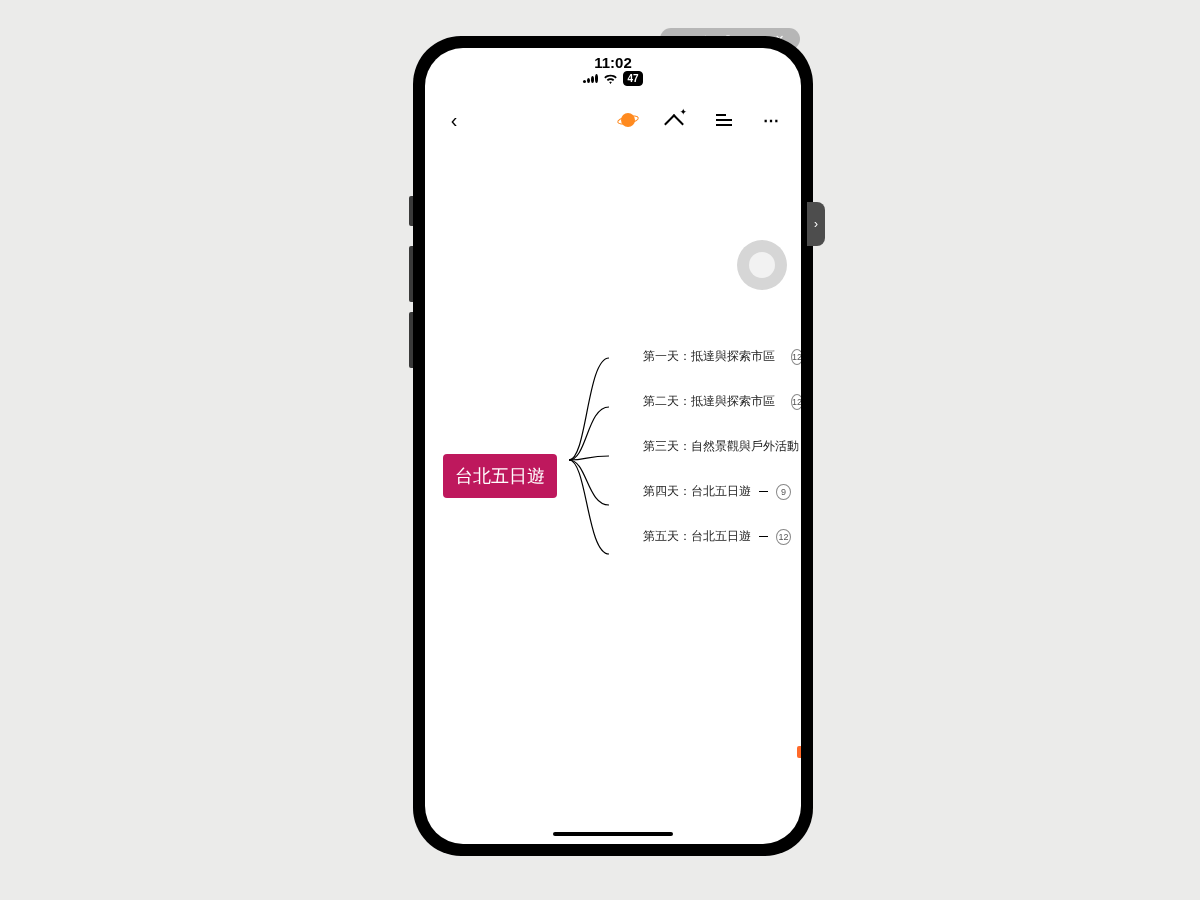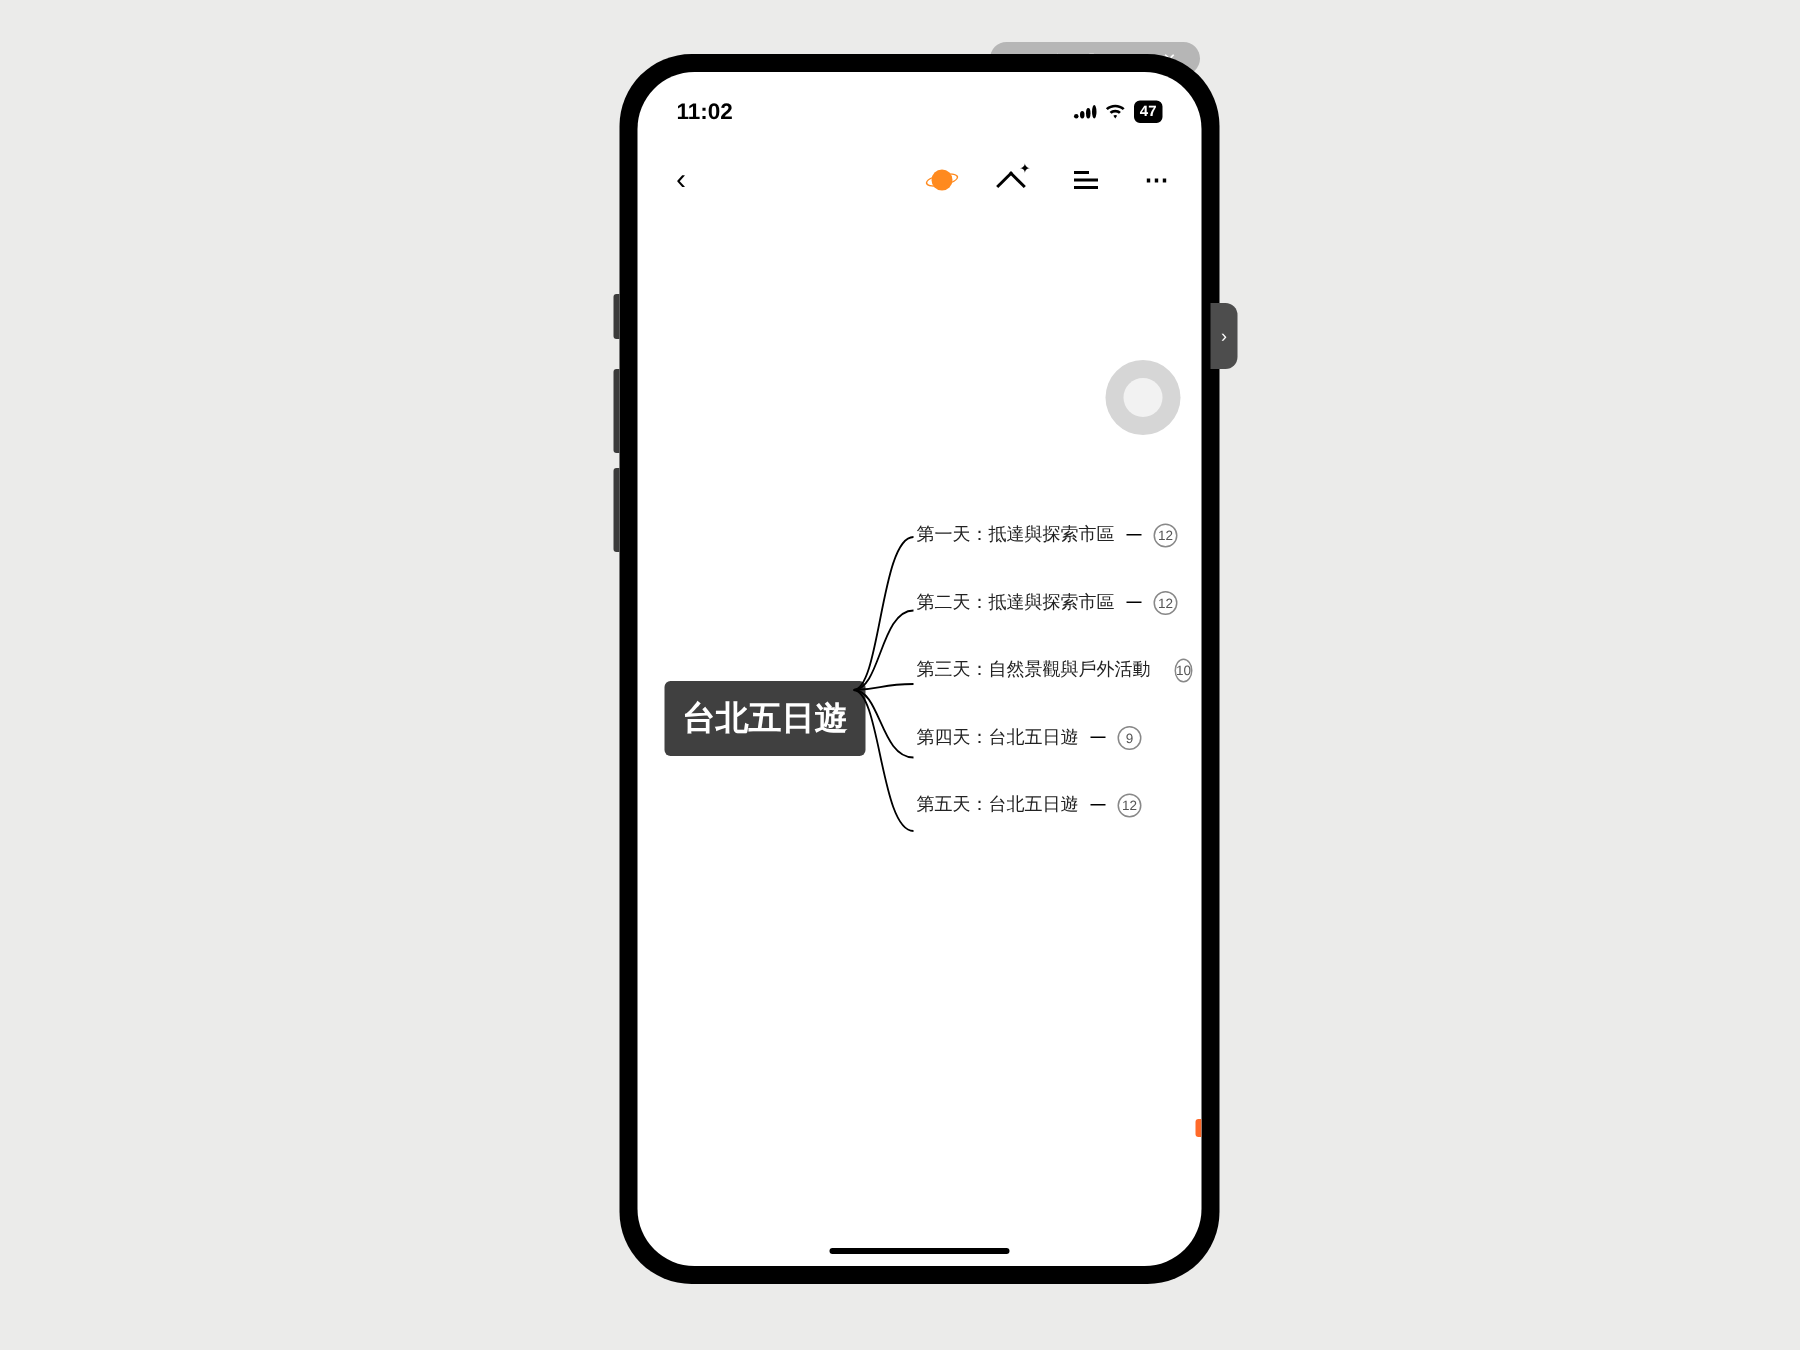--- a/index.html
+++ b/index.html
@@ -76,25 +76,26 @@
     justify-content: center;
     color: #fff;
     font-size: 12px;
   }
   
   .status {
     position: absolute;
     top: 14px; left: 0; right: 0;
     height: 24px;
     display: flex;
-    justify-content: space-between;
+    justify-content: flex-end;
     align-items: center;
     padding: 0 26px;
     font-weight: 600;
     font-size: 15px;
+    flex-direction: column;
   }
   .status-right { display:flex; align-items:center; gap:5px; }
   .sig-dots { display:flex; gap:1px; align-items:flex-end;}
   .sig-dots span{ width:3px;height:3px;background:#000;border-radius:50%;}
   .sig-dots span:nth-child(1){height:3px;} .sig-dots span:nth-child(2){height:5px;}
   .sig-dots span:nth-child(3){height:7px;} .sig-dots span:nth-child(4){height:9px;}
   .wifi { width:15px;height:12px; }
   .batt {
     display:flex;align-items:center;gap:2px;
     border:1.5px solid #000;border-radius:4px;
@@ -137,39 +138,39 @@
   }
   .assist::after{content:"";width:26px;height:26px;border-radius:50%;background:#f2f2f2;}
   
   .mind {
     position:absolute;
     left:18px; top:300px; right:10px; height:260px;
   }
   .root {
     position:absolute;
     left:0; top:106px;
-    background:#404040;
+    background:#be185d;
     color:#fff;
-    font-size:22px;
-    font-weight:700;
+    font-size:18px;
+    font-weight:400;
     padding:10px 12px;
     border-radius:4px;
     cursor:pointer;
   }
   .branches{
     position:absolute;
     left:168px; top:0; right:0;
     display:flex;flex-direction:column;gap:28px;
   }
   .node {
     display:flex;align-items:center;gap:8px;
     font-size:12px;
     color:#222;
   }
-  .node .label{white-space:nowrap;cursor:pointer;}
+  .node .label{white-space:nowrap;cursor:pointer;margin-left:32px;}
   .node .dash{width:10px;height:1px;background:#000;}
   .node .count{
     width:16px;height:16px;border:1px solid #888;border-radius:50%;
     font-size:9px;display:flex;align-items:center;justify-content:center;
     color:#555;
   }
   
   .bracket{
     position:absolute; left:126px; top:-6px; width:46px; height:236px;
   }

